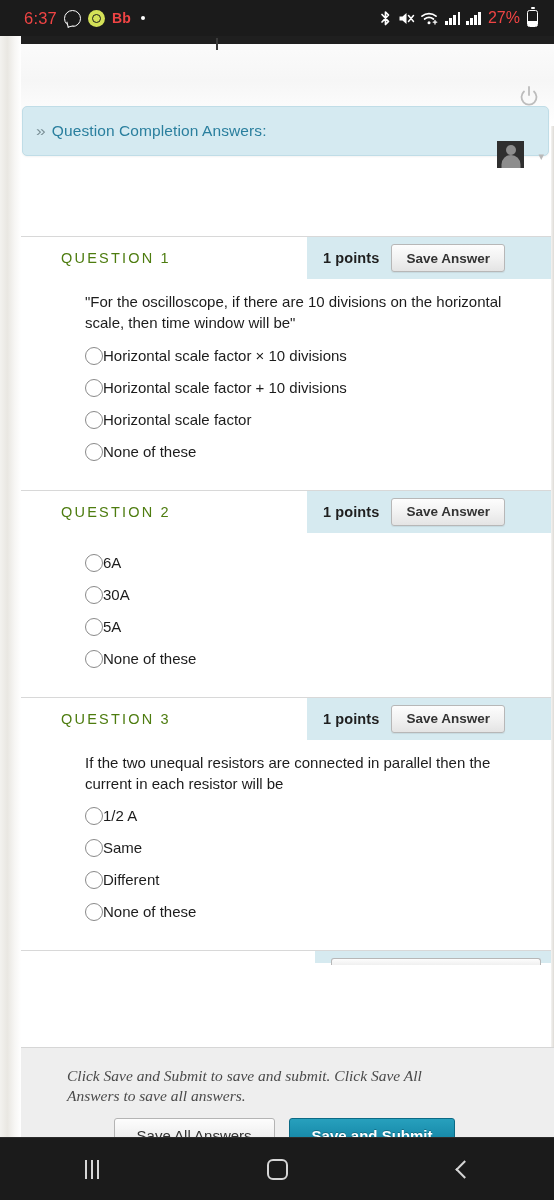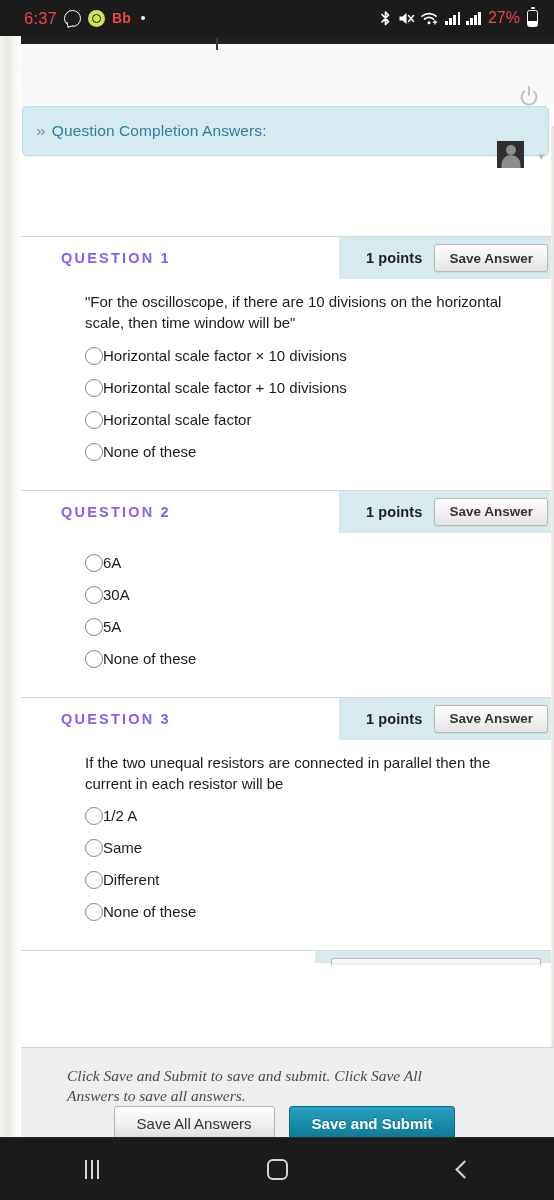--- a/index.html
+++ b/index.html
@@ -274,32 +274,32 @@
     display: flex;
     align-items: stretch;
     height: 42px;
   }
   .q-title {
     flex: 1;
     display: flex;
     align-items: center;
     padding-left: 40px;
     font-size: 14.5px;
-    font-weight: 700;
+    font-weight: 400;
     letter-spacing: 2.2px;
-    color: #8b5cf6;
+    color: #4d7c0f;
     background: #ffffff;
   }
   .q-meta {
-    width: 212px;
+    width: 244px;
     background: #d6eaf0;
     display: flex;
     align-items: center;
     gap: 12px;
-    padding-left: 27px;
+    padding-left: 16px;
   }
   .q-points {
     font-size: 14.5px;
     font-weight: 700;
     color: #1f1f1f;
     letter-spacing: .1px;
   }
   .save-answer-btn {
     height: 28px;
     padding: 0 14px;
@@ -386,20 +386,21 @@
     font-style: italic;
     font-size: 15.5px;
     line-height: 1.3;
     color: #4a4a4a;
     max-width: 470px;
   }
   .footer-actions {
     display: flex;
     justify-content: center;
     gap: 14px;
+    margin-top: 12px;
     padding-right: 6px;
   }
   .btn-secondary {
     height: 34px;
     padding: 0 22px;
     font-family: "Liberation Sans", sans-serif;
     font-size: 15px;
     color: #333333;
     background: linear-gradient(to bottom,#fdfdfd 0%, #f1f1f1 48%, #dddddd 100%);
     border: 1px solid #b4b4b4;

